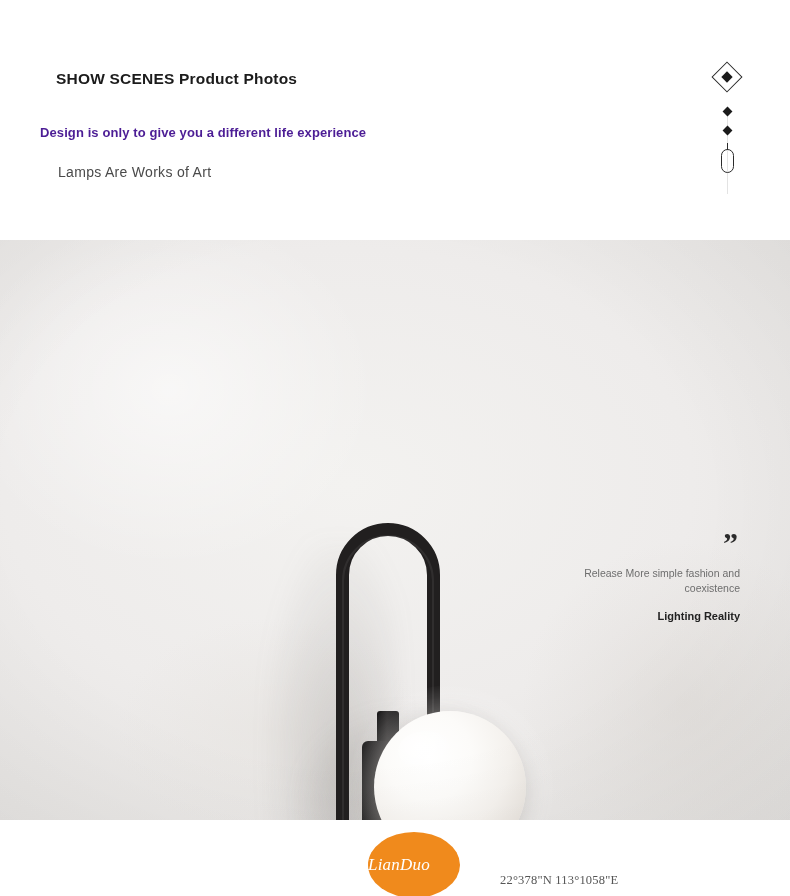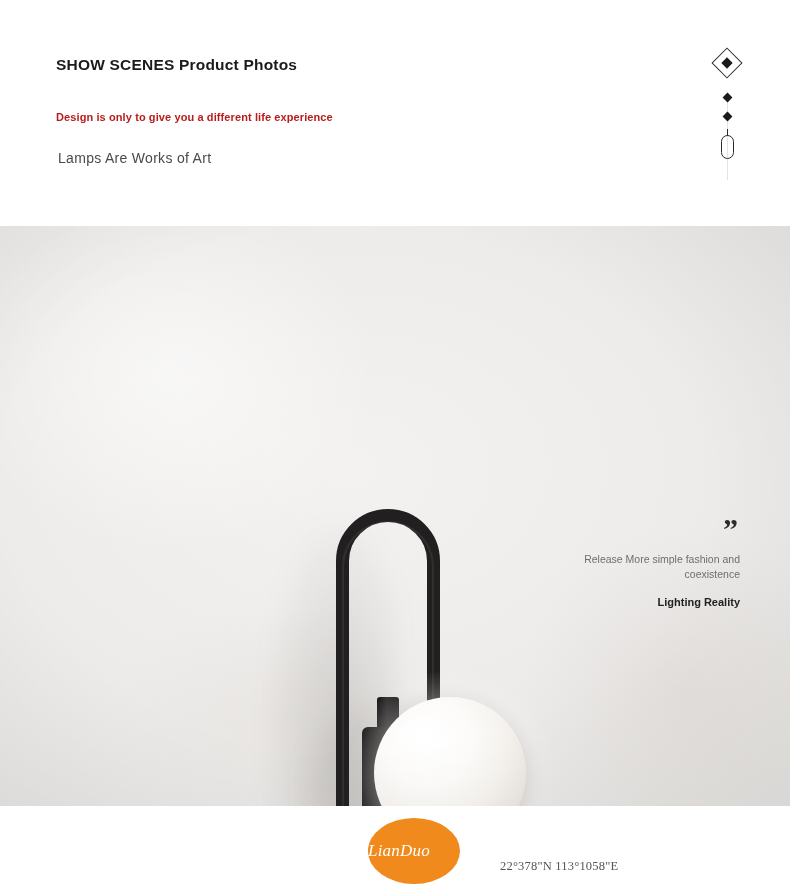--- a/index.html
+++ b/index.html
@@ -13,37 +13,38 @@
     font-family: "Liberation Sans", sans-serif;
     position: relative;
     overflow: hidden;
   }
 
   
   .header {
     position: relative;
     height: 226px;
     background: #ffffff;
+    margin-top: 14px;
   }
   .header-title {
     position: absolute;
     left: 56px;
     top: 56px;
     font-size: 15.5px;
     font-weight: bold;
     color: #1b1b1b;
     letter-spacing: 0.2px;
   }
   .header-sub {
     position: absolute;
-    left: 56px;
+    left: 40px;
     top: 111px;
-    font-size: 11px;
+    font-size: 13px;
     font-weight: bold;
-    color: #b91c1c;
+    color: #4c1d95;
     letter-spacing: 0.1px;
   }
   .header-caption {
     position: absolute;
     left: 58px;
     top: 150px;
     font-size: 14px;
     color: #4a4a4a;
     letter-spacing: 0.3px;
   }

